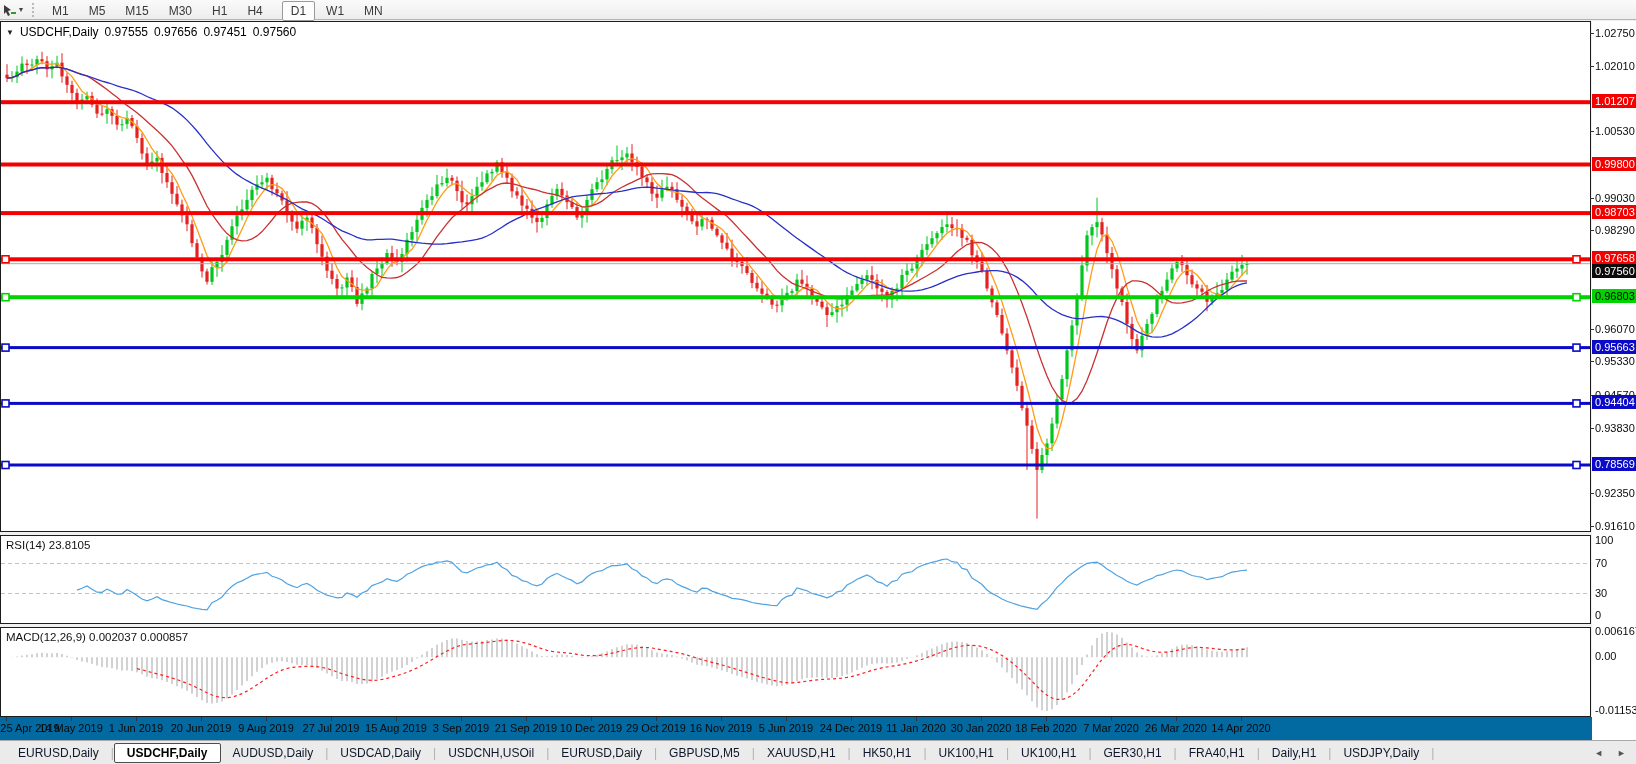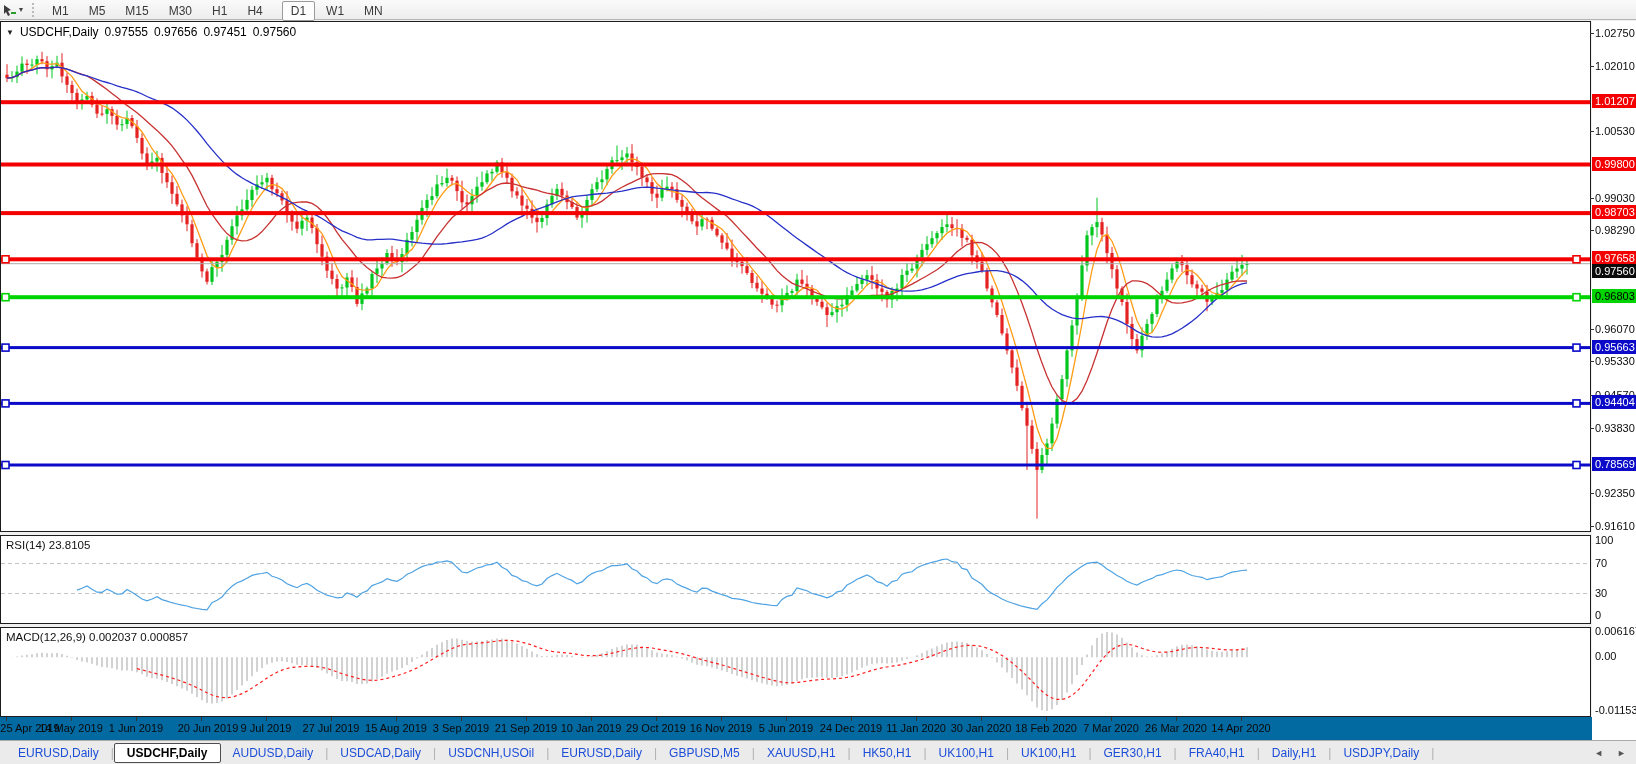--- a/index.html
+++ b/index.html
@@ -39,21 +39,21 @@
                white-space:nowrap; z-index:6; }
 
   
   #time-axis { position:absolute; left:0; top:717px; width:1592px; height:23px; background:#0369a1; }
   .date-label { position:absolute; top:5px; font-size:11px; color:#0a0a0a; white-space:nowrap; transform:translateX(-50%); }
   .date-tick  { position:absolute; top:0; width:1px; height:4px; background:#333; }
 
   
   #tab-bar { position:absolute; left:0; top:740px; width:1636px; height:24px; background:#ebebeb;
              border-top:1px solid #a9a9a9; display:flex; align-items:center; padding-left:6px; }
-  .tab { font-size:12px; color:#1d4ed8; padding:2px 12px; white-space:nowrap; cursor:default; }
+  .tab { font-size:12px; color:#0f172a; padding:2px 12px; white-space:nowrap; cursor:default; }
   .tab.active { background:#ffffff; border:1px solid #4d4d4d; border-radius:2px; color:#000; font-weight:bold;
                 padding:2px 12px; }
   .tab-div { color:#b0b0b0; font-size:12px; }
   #tab-scroll { margin-left:auto; margin-right:10px; display:flex; gap:14px; font-size:9px; color:#555; }
 </style>
 </head>
 <body>
 
 <div id="app">
 
@@ -915,33 +915,33 @@
     </div>
 
   <div id="time-axis">
       <div class="date-tick" style="left:6px"></div>
        <div class="date-label" style="left:30px">25 Apr 2019</div>
       <div class="date-tick" style="left:71px"></div>
        <div class="date-label" style="left:71px">14 May 2019</div>
       <div class="date-tick" style="left:136px"></div>
        <div class="date-label" style="left:136px">1 Jun 2019</div>
       <div class="date-tick" style="left:201px"></div>
-       <div class="date-label" style="left:208px">20 Jun 2019</div>
+       <div class="date-label" style="left:201px">20 Jun 2019</div>
       <div class="date-tick" style="left:266px"></div>
-       <div class="date-label" style="left:266px">9 Jul 2019</div>
+       <div class="date-label" style="left:266px">9 Aug 2019</div>
       <div class="date-tick" style="left:331px"></div>
        <div class="date-label" style="left:331px">27 Jul 2019</div>
       <div class="date-tick" style="left:396px"></div>
        <div class="date-label" style="left:396px">15 Aug 2019</div>
       <div class="date-tick" style="left:461px"></div>
        <div class="date-label" style="left:461px">3 Sep 2019</div>
       <div class="date-tick" style="left:526px"></div>
        <div class="date-label" style="left:526px">21 Sep 2019</div>
       <div class="date-tick" style="left:591px"></div>
-       <div class="date-label" style="left:591px">10 Jan 2019</div>
+       <div class="date-label" style="left:591px">10 Dec 2019</div>
       <div class="date-tick" style="left:656px"></div>
        <div class="date-label" style="left:656px">29 Oct 2019</div>
       <div class="date-tick" style="left:721px"></div>
        <div class="date-label" style="left:721px">16 Nov 2019</div>
       <div class="date-tick" style="left:786px"></div>
        <div class="date-label" style="left:786px">5 Jun 2019</div>
       <div class="date-tick" style="left:851px"></div>
        <div class="date-label" style="left:851px">24 Dec 2019</div>
       <div class="date-tick" style="left:916px"></div>
        <div class="date-label" style="left:916px">11 Jan 2020</div>

